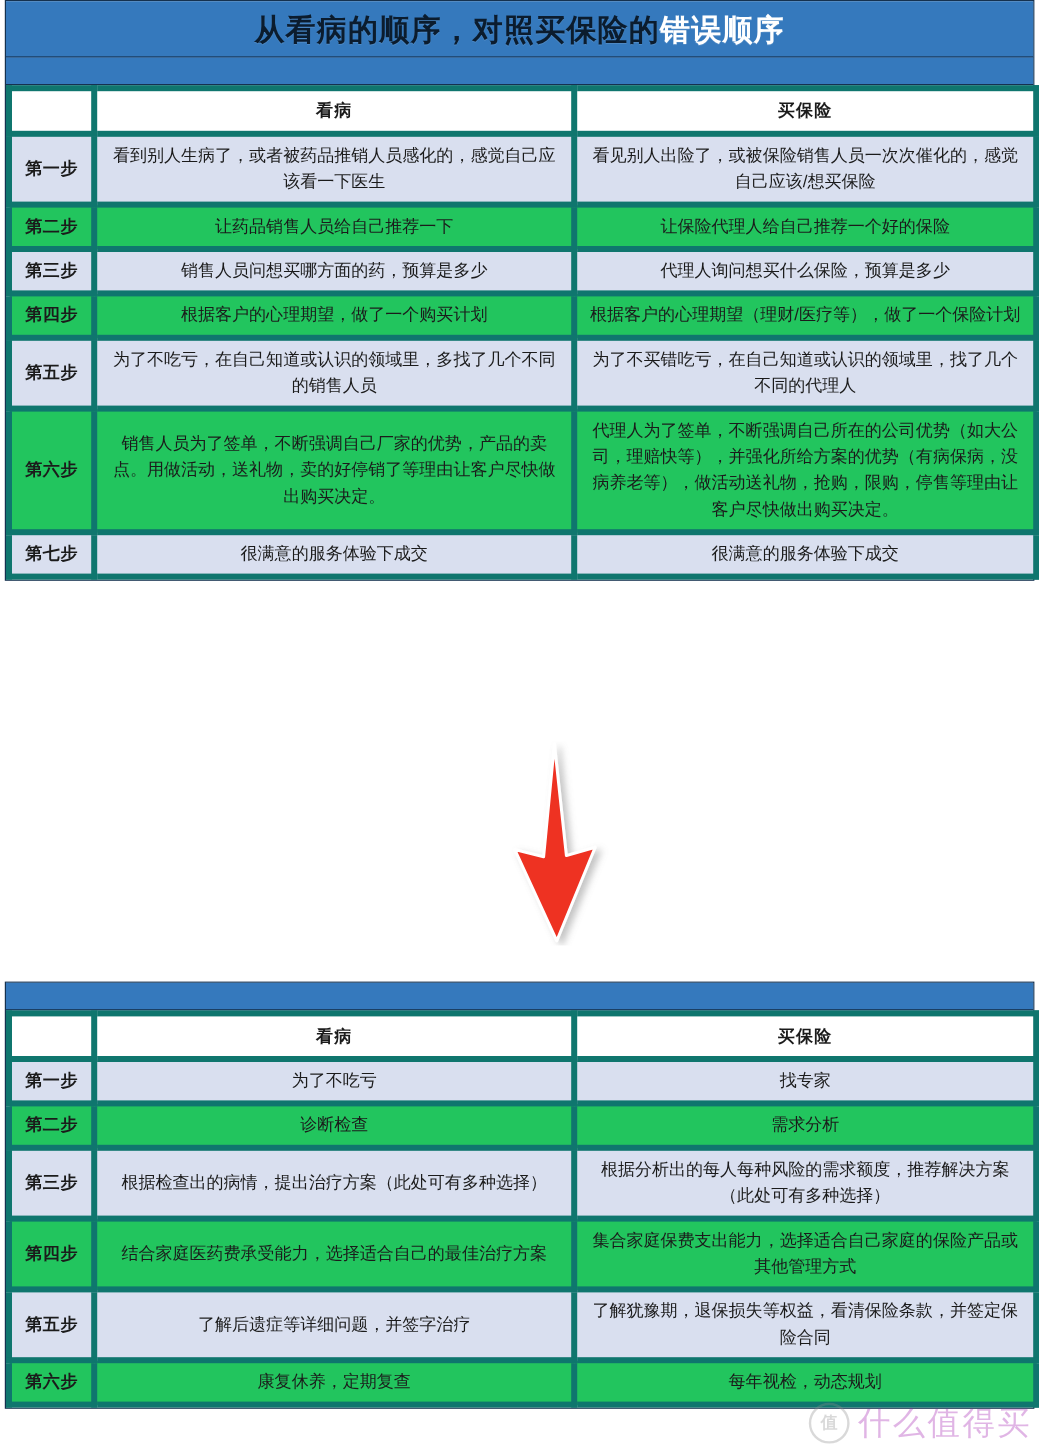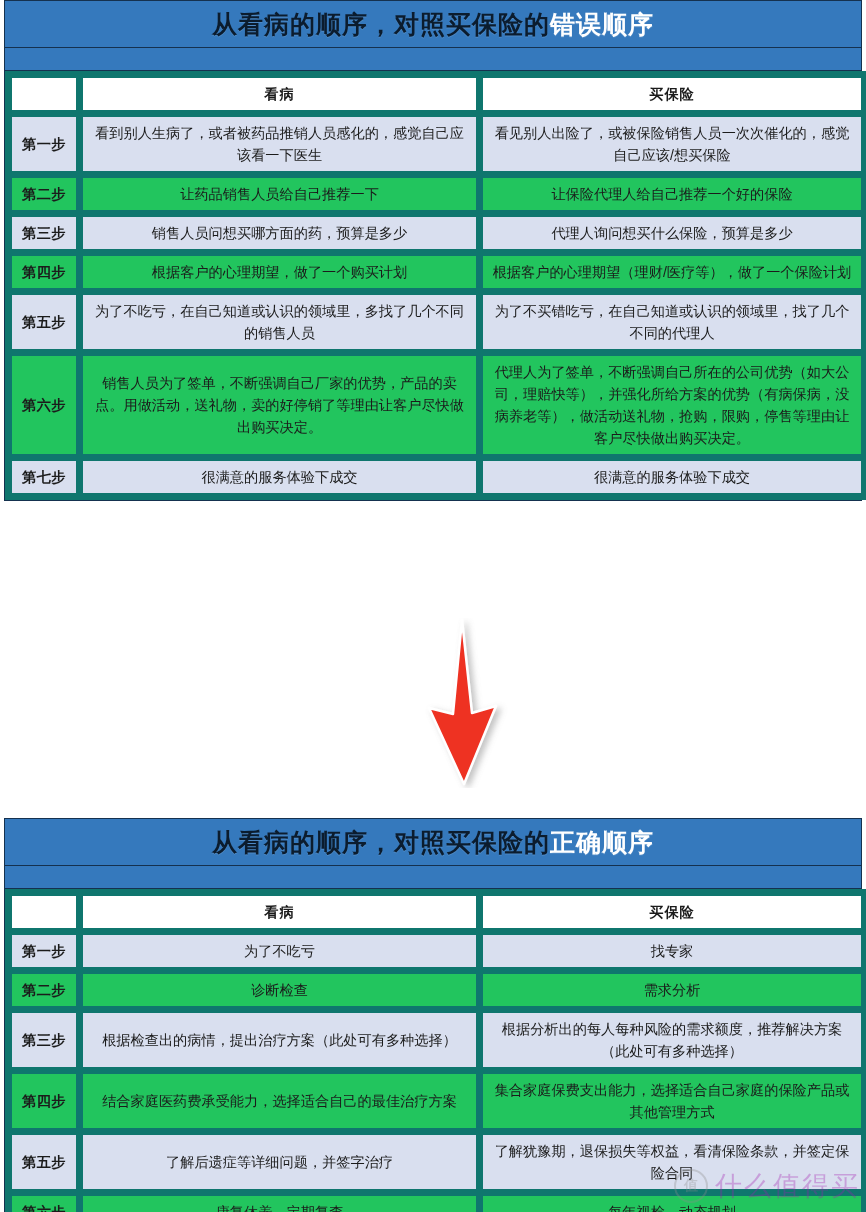--- a/index.html
+++ b/index.html
@@ -63,21 +63,21 @@
   table.grid {
     width: 100%;
     border-collapse: collapse;
     table-layout: fixed;
   }
   table.grid col.c-step { width: 71px; }
   table.grid col.c-a    { width: 400px; }
   table.grid col.c-b    { width: 385px; }
 
   table.grid td {
-    border: 7px solid #0f766e;
+    border: 5px solid #0f766e;
     padding: 5px 6px;
     font-size: 14.2px;
     line-height: 1.55;
     color: #1b1b1b;
     text-align: center;
     vertical-align: middle;
     box-sizing: border-box;
   }
 
   td.hdr {
@@ -216,23 +216,20 @@
         <filter id="sh" x="-30%" y="-10%" width="180%" height="140%">
           <feDropShadow dx="4" dy="3" stdDeviation="3" flood-color="#7a7a7a" flood-opacity="0.45"></feDropShadow>
         </filter>
       </defs>
       <polygon filter="url(#sh)" points="58,2 68,95 92,88 60,166 25,90 49,96" fill="#ee3124" stroke="#ffffff" stroke-width="2.5" stroke-linejoin="round"></polygon>
     </svg>
   </div>
 
   <div class="tbl-block" id="block-1" style="top:818px;">
 
-    <div class="title-bar">
-      <div class="title-text"><span>从看病的顺序，对照买保险的</span><span class="title-hl">正确顺序</span></div>
-    </div>
 
     <div class="spacer-bar"></div>
 
     <table class="grid">
       <colgroup>
           <col class="c-step">
           <col class="c-a">
           <col class="c-b">
         </colgroup>
       <tbody id="body-1">

